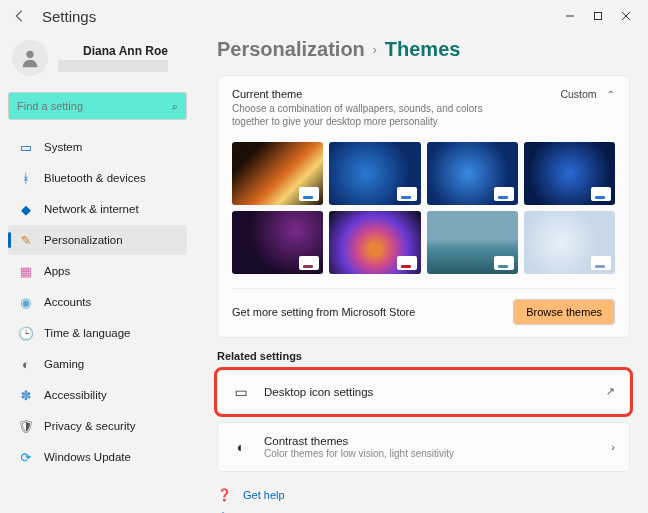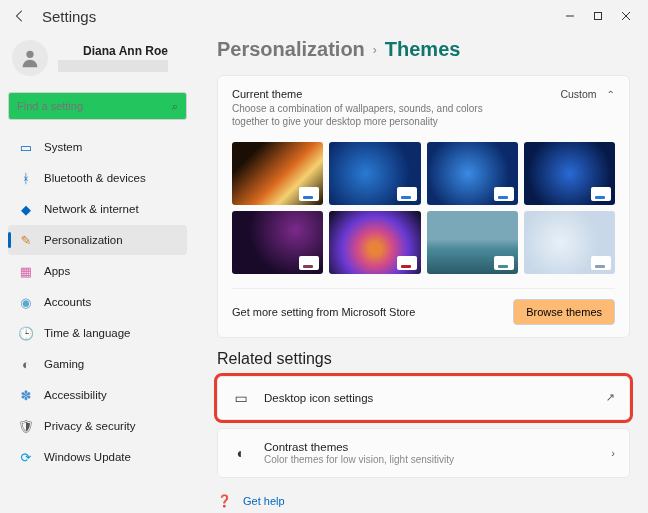--- a/index.html
+++ b/index.html
@@ -9,21 +9,21 @@
 .title { font-size: 15px; margin-left: 10px; color: #333; }
 .win-controls { margin-left: auto; display: flex; gap: 0; }
 .win-btn { width: 28px; height: 24px; display: flex; align-items: center; justify-content: center; font-size: 10px; color: #555; cursor: pointer; }
 .main { display: flex; height: calc(100% - 32px); }
 .sidebar { width: 195px; padding: 4px 8px 8px 8px; }
 .user { display: flex; align-items: center; gap: 10px; padding: 4px 4px 10px 4px; text-align: right; }
 .avatar { width: 36px; height: 36px; border-radius: 50%; background: #e8e8e8; display: flex; align-items: center; justify-content: center; }
 .avatar svg { width: 22px; height: 22px; fill: #888; }
 .username { font-size: 12px; font-weight: 600; color: #222; }
 .user-sub { width: 110px; height: 12px; background: #e2e2e2; margin-top: 2px; }
-.search { display: flex; align-items: center; background: #22c55e; border: 1px solid #d0d0d0; border-radius: 3px; height: 28px; padding: 0 8px; margin: 6px 0 12px 0; }
+.search { display: flex; align-items: center; background: #5eead4; border: 1px solid #d0d0d0; border-radius: 3px; height: 28px; padding: 0 8px; margin: 6px 0 12px 0; }
 .search input { border: none; outline: none; flex: 1; font-size: 11px; background: transparent; }
 .search-icon { font-size: 11px; color: #555; }
 .nav-item { display: flex; align-items: center; gap: 10px; padding: 7px 10px; margin: 1px 0; border-radius: 4px; font-size: 11.5px; cursor: pointer; color: #222; }
 .nav-item.active { background: #e6e6e6; position: relative; }
 .nav-item.active::before { content: ''; position: absolute; left: 0; top: 7px; bottom: 7px; width: 3px; background: #0067c0; border-radius: 2px; }
 .nav-icon { width: 16px; height: 16px; display: flex; align-items: center; justify-content: center; font-size: 13px; }
 .content { flex: 1; padding: 6px 18px 10px 22px; overflow-y: auto; }
 .breadcrumb { display: flex; align-items: center; gap: 8px; margin-bottom: 14px; }
 .bc-parent { font-size: 20px; font-weight: 600; color: #777; cursor: pointer; }
 .bc-sep { color: #888; font-size: 12px; }
@@ -36,21 +36,21 @@
 .custom-label { font-size: 10.5px; color: #444; }
 .chev { font-size: 10px; color: #555; cursor: pointer; }
 .theme-grid { display: grid; grid-template-columns: repeat(4, 1fr); gap: 6px; margin-top: 14px; }
 .theme-thumb { position: relative; aspect-ratio: 1.45; border-radius: 3px; overflow: hidden; cursor: pointer; }
 .thumb-bg { position: absolute; inset: 0; }
 .thumb-win { position: absolute; right: 4px; bottom: 4px; width: 20px; height: 14px; background: #fff; border-radius: 2px; display: flex; align-items: flex-end; }
 .thumb-accent { width: 10px; height: 3px; margin: 0 0 2px 4px; border-radius: 1px; }
 .store-row { display: flex; align-items: center; justify-content: space-between; margin-top: 14px; padding-top: 10px; border-top: 1px solid #eee; }
 .store-text { font-size: 11px; color: #222; }
 .browse-btn { font-size: 11px; padding: 6px 12px; background: #fdba74; border: 1px solid #d0d0d0; border-radius: 4px; cursor: pointer; }
-.section-title { font-size: 16px; font-weight: 400; margin: 6px 0 8px 0; color: #222; }
+.section-title { font-size: 11px; font-weight: 700; margin: 6px 0 8px 0; color: #222; }
 .setting-row { display: flex; align-items: center; gap: 14px; background: #fbfbfb; border: 1px solid #e8e8e8; border-radius: 5px; padding: 12px 14px; margin-bottom: 8px; cursor: pointer; }
 .setting-row.highlighted { outline: 3px solid #e83c2e; outline-offset: 0; }
 .setting-icon { width: 18px; height: 18px; display: flex; align-items: center; justify-content: center; font-size: 14px; color: #333; }
 .setting-text { flex: 1; }
 .setting-title { font-size: 11.5px; color: #222; }
 .setting-desc { font-size: 10px; color: #888; margin-top: 1px; }
 .row-action { font-size: 11px; color: #555; }
 .help-links { margin-top: 12px; }
 .help-link { display: flex; align-items: center; gap: 10px; font-size: 11px; color: #0067c0; padding: 4px 0; cursor: pointer; }
 .help-icon { width: 16px; display: flex; justify-content: center; color: #0067c0; font-size: 12px; }

